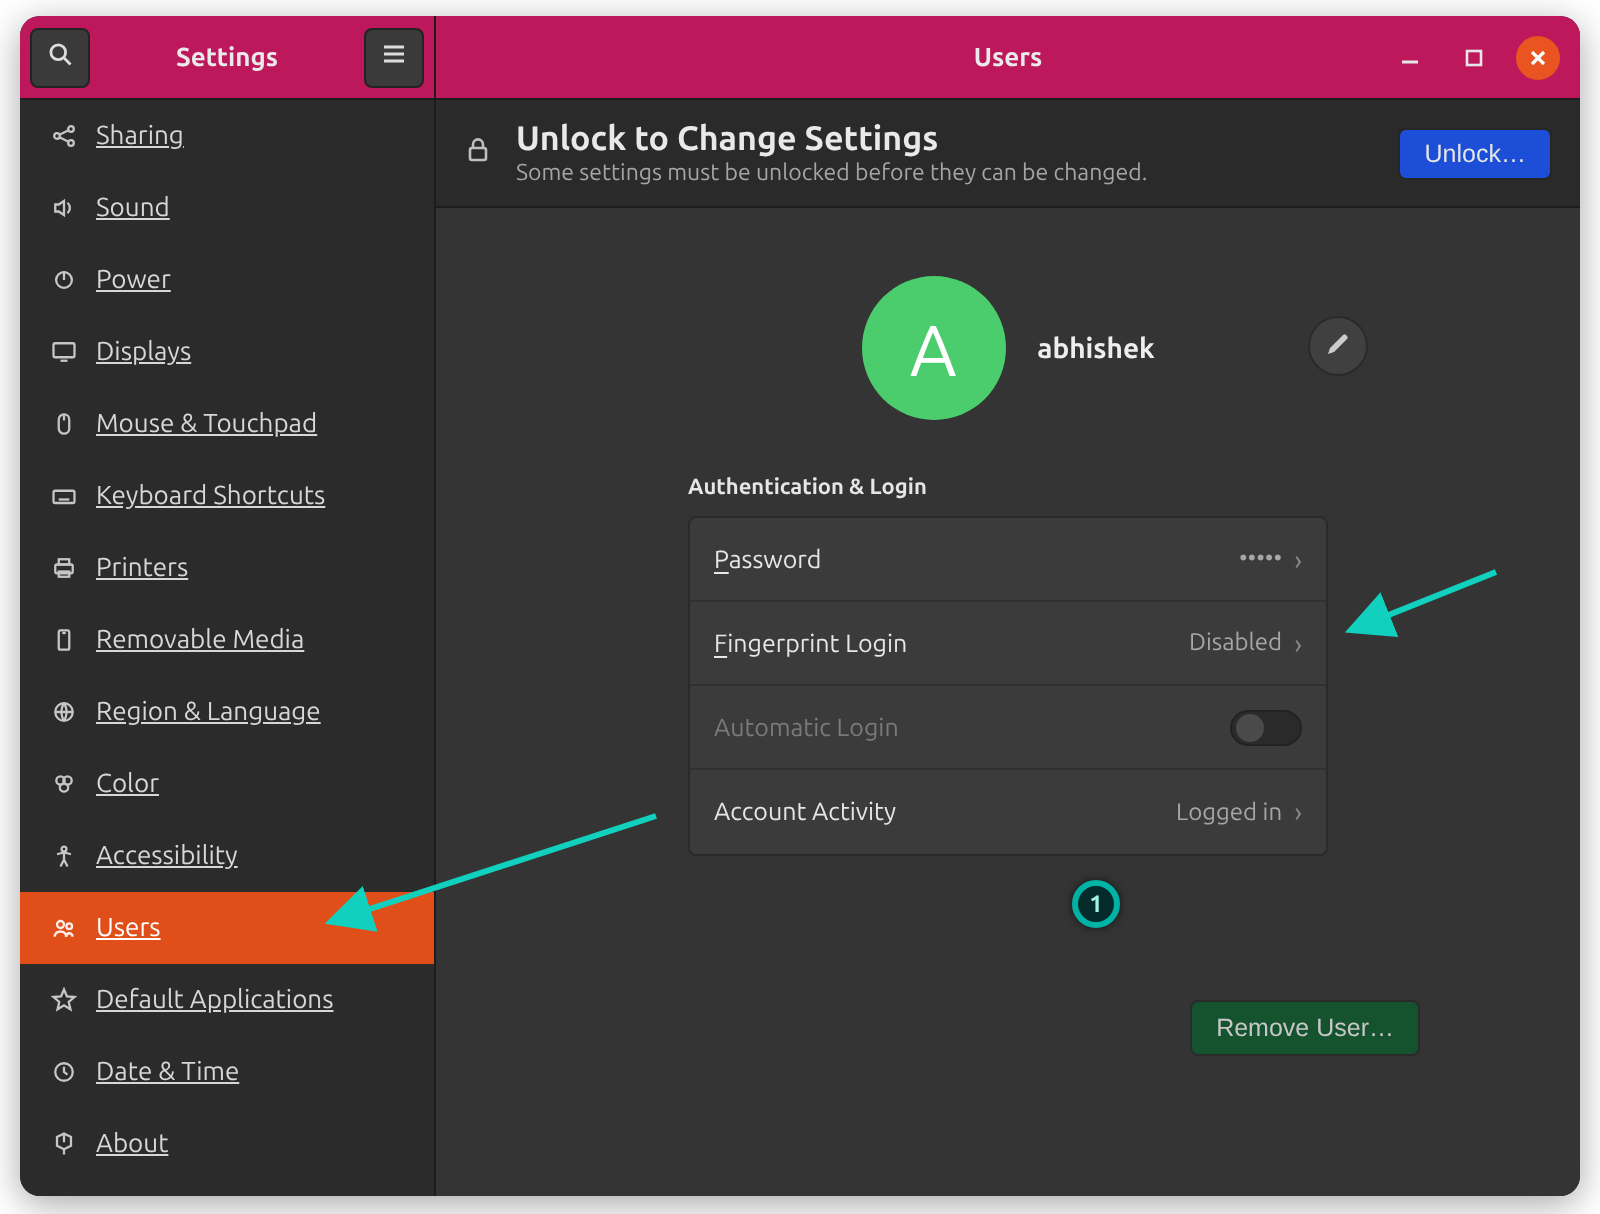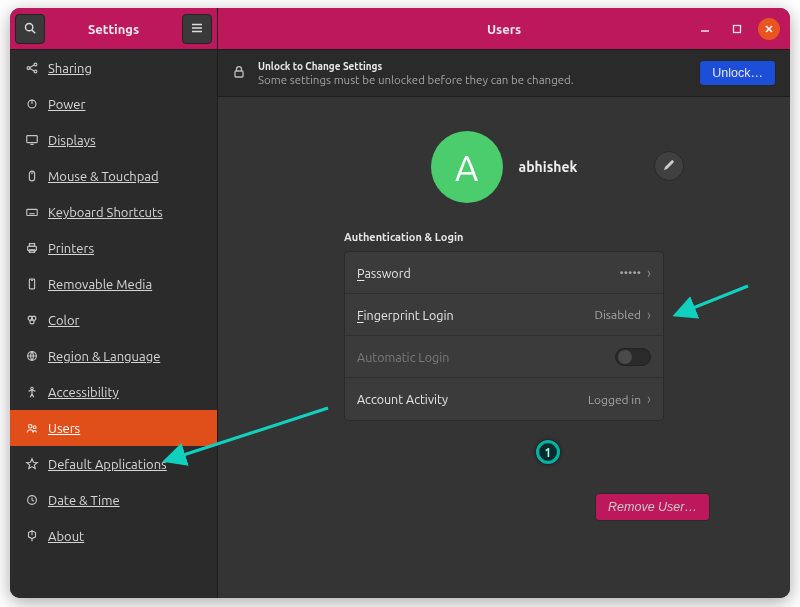--- a/index.html
+++ b/index.html
@@ -131,21 +131,21 @@
   .banner {
     background: #2a2a2a;
     border-bottom: 1px solid #1d1d1d;
     padding: 10px 14px;
     display: flex;
     align-items: center;
     gap: 12px;
   }
   .banner .lock-ico { color: #bfbfbf; }
   .banner-text { flex: 1; }
-  .banner-title { font-weight: 600; font-size: 10px; color: #e9e9e9; }
+  .banner-title { font-weight: 600; font-size: 17px; color: #e9e9e9; }
   .banner-sub { font-size: 11.5px; color: #a5a5a5; margin-top: 1px; }
   .unlock-btn {
     background: #1d4ed8;
     border: 1px solid #262626;
     color: #e6e6e6;
     border-radius: 4px;
     padding: 5px 12px;
     font-size: 12.5px;
     cursor: pointer;
   }
@@ -238,28 +238,27 @@
     position: absolute;
     width: 14px; height: 14px;
     border-radius: 50%;
     background: #4a4a4a;
     top: 1px; left: 2px;
   }
 
   .remove-btn {
     align-self: flex-end;
     margin: 72px 44px 0 0;
-    background: #be185d;
+    background: #14532d;
     border: 1px solid #2a2a2a;
     color: #c7c7c7;
     border-radius: 4px;
     padding: 6px 12px;
     font-size: 12.5px;
     cursor: pointer;
-    font-style: italic;
   }
 
   
   .anno {
     position: absolute;
     pointer-events: none;
   }
   .anno-circle {
     width: 24px; height: 24px;
     border: 3px solid #00b3a4;
@@ -335,20 +334,29 @@
               <circle cx="12" cy="12" r="1.6"></circle>
               <line x1="5.4" y1="7.3" x2="10.6" y2="4.7"></line>
               <line x1="5.4" y1="8.7" x2="10.6" y2="11.3"></line>
             </svg>
           </span>
           <span>Sharing</span>
         </div>
         <div class="sidebar-item">
           <span class="s-icon">
             <svg viewBox="0 0 16 16" fill="none" stroke="currentColor" stroke-width="1.3">
+              <path d="M3 6h2l3-2v8l-3-2H3z"></path>
+              <path d="M10 5a4 4 0 0 1 0 6"></path>
+            </svg>
+          </span>
+          <span>Sound</span>
+        </div>
+        <div class="sidebar-item">
+          <span class="s-icon">
+            <svg viewBox="0 0 16 16" fill="none" stroke="currentColor" stroke-width="1.3">
               <circle cx="8" cy="8" r="4.5"></circle>
               <line x1="8" y1="3" x2="8" y2="8"></line>
             </svg>
           </span>
           <span>Power</span>
         </div>
         <div class="sidebar-item">
           <span class="s-icon">
             <svg viewBox="0 0 16 16" fill="none" stroke="currentColor" stroke-width="1.3">
               <rect x="2" y="3" width="12" height="8" rx="1"></rect>
@@ -395,35 +403,35 @@
             <svg viewBox="0 0 16 16" fill="none" stroke="currentColor" stroke-width="1.3">
               <rect x="5" y="2.5" width="6" height="11" rx="1"></rect>
               <line x1="7" y1="4" x2="9" y2="4"></line>
             </svg>
           </span>
           <span>Removable Media</span>
         </div>
         <div class="sidebar-item">
           <span class="s-icon">
             <svg viewBox="0 0 16 16" fill="none" stroke="currentColor" stroke-width="1.3">
+              <circle cx="8" cy="8" r="5"></circle>
+              <path d="M3 8h10M8 3c2 3 2 7 0 10M8 3c-2 3-2 7 0 10"></path>
+            </svg>
+          </span>
+          <span>Region &amp; Language</span>
+        </div>
+        <div class="sidebar-item">
+          <span class="s-icon">
+            <svg viewBox="0 0 16 16" fill="none" stroke="currentColor" stroke-width="1.3">
               <circle cx="6" cy="6" r="2.4"></circle>
               <circle cx="10" cy="6" r="2.4"></circle>
               <circle cx="8" cy="10" r="2.4"></circle>
             </svg>
           </span>
           <span>Color</span>
-        </div>
-        <div class="sidebar-item">
-          <span class="s-icon">
-            <svg viewBox="0 0 16 16" fill="none" stroke="currentColor" stroke-width="1.3">
-              <circle cx="8" cy="8" r="5"></circle>
-              <path d="M3 8h10M8 3c2 3 2 7 0 10M8 3c-2 3-2 7 0 10"></path>
-            </svg>
-          </span>
-          <span>Region &amp; Language</span>
         </div>
         <div class="sidebar-item">
           <span class="s-icon">
             <svg viewBox="0 0 16 16" fill="none" stroke="currentColor" stroke-width="1.3">
               <circle cx="8" cy="4" r="1.4"></circle>
               <path d="M4 7l4-1 4 1M8 6v4l-2 4M8 10l2 4"></path>
             </svg>
           </span>
           <span>Accessibility</span>
         </div>

